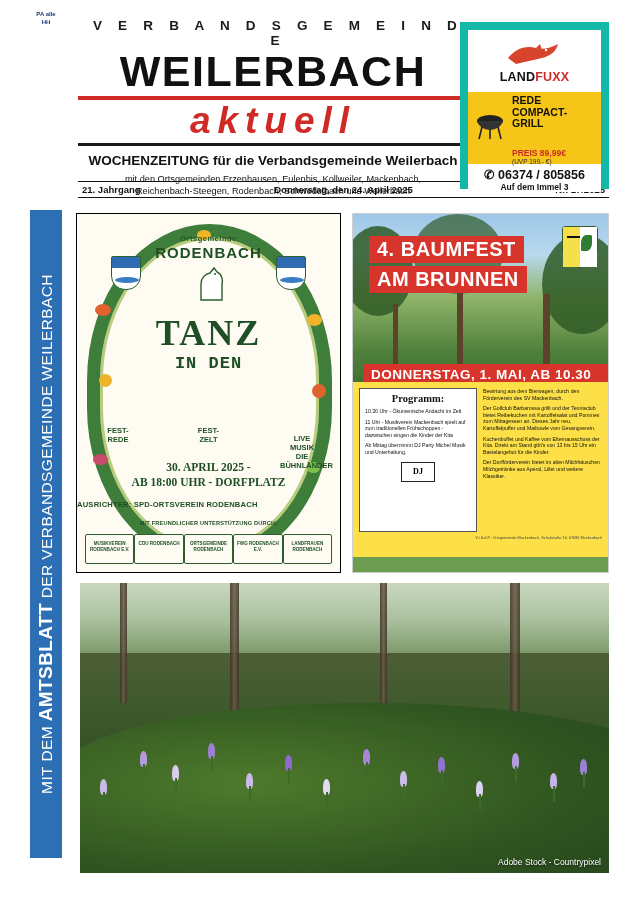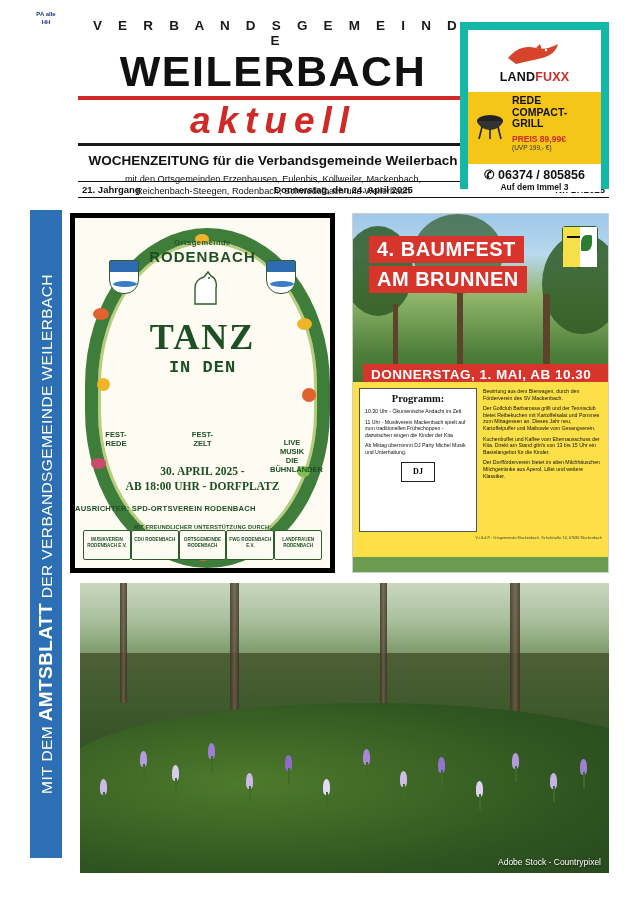--- a/index.html
+++ b/index.html
@@ -102,32 +102,32 @@
   }
   .landfuxx {
     font-size: 12.5px; font-weight: bold; letter-spacing: 0.2px; color: #111;
   }
   .landfuxx .fx { color: #d02a27; }
   .advert-yellow {
     background: #f5c518; height: 72px; position: relative; padding: 3px 4px 3px 44px;
   }
   .grill-ico { position: absolute; left: 5px; top: 16px; width: 34px; height: 34px; }
   .york { font-size: 10.5px; font-weight: bold; color: #111; line-height: 11.5px; }
-  .preis { font-size: 8.5px; font-weight: bold; color: #d02a27; margin-top: 4px; }
+  .preis { font-size: 8.5px; font-weight: bold; color: #d02a27; margin-top: 18px; }
   .uvp { font-size: 6.5px; color: #333; }
   .advert-phone {
     background: #fff; text-align: center; padding-top: 3px;
   }
   .phone-line { font-size: 12.5px; font-weight: bold; color: #111; }
   .addr-line { font-size: 8.5px; font-weight: bold; color: #111; }
 
   
   .poster {
-    position: absolute; left: 8px; top: 213px; width: 265px; height: 360px;
-    background: #fdfbf2; border: 5px solid #000000; overflow: hidden;
+    position: absolute; left: 14px; top: 213px; width: 265px; height: 360px;
+    background: #fdfbf2; border: 1px solid #000000; overflow: hidden;
   }
   .poster-inner { position: absolute; inset: 0; }
   .wreath {
     position: absolute; left: 10px; top: 10px; width: 245px; height: 340px;
     border: 13px solid #3f7d3a; border-radius: 50% / 46%;
     box-shadow: inset 0 0 0 3px #b8cc7c;
     background: #fdfbf2;
   }
   .leafdot { position: absolute; border-radius: 50%; }
   .poster .og {

